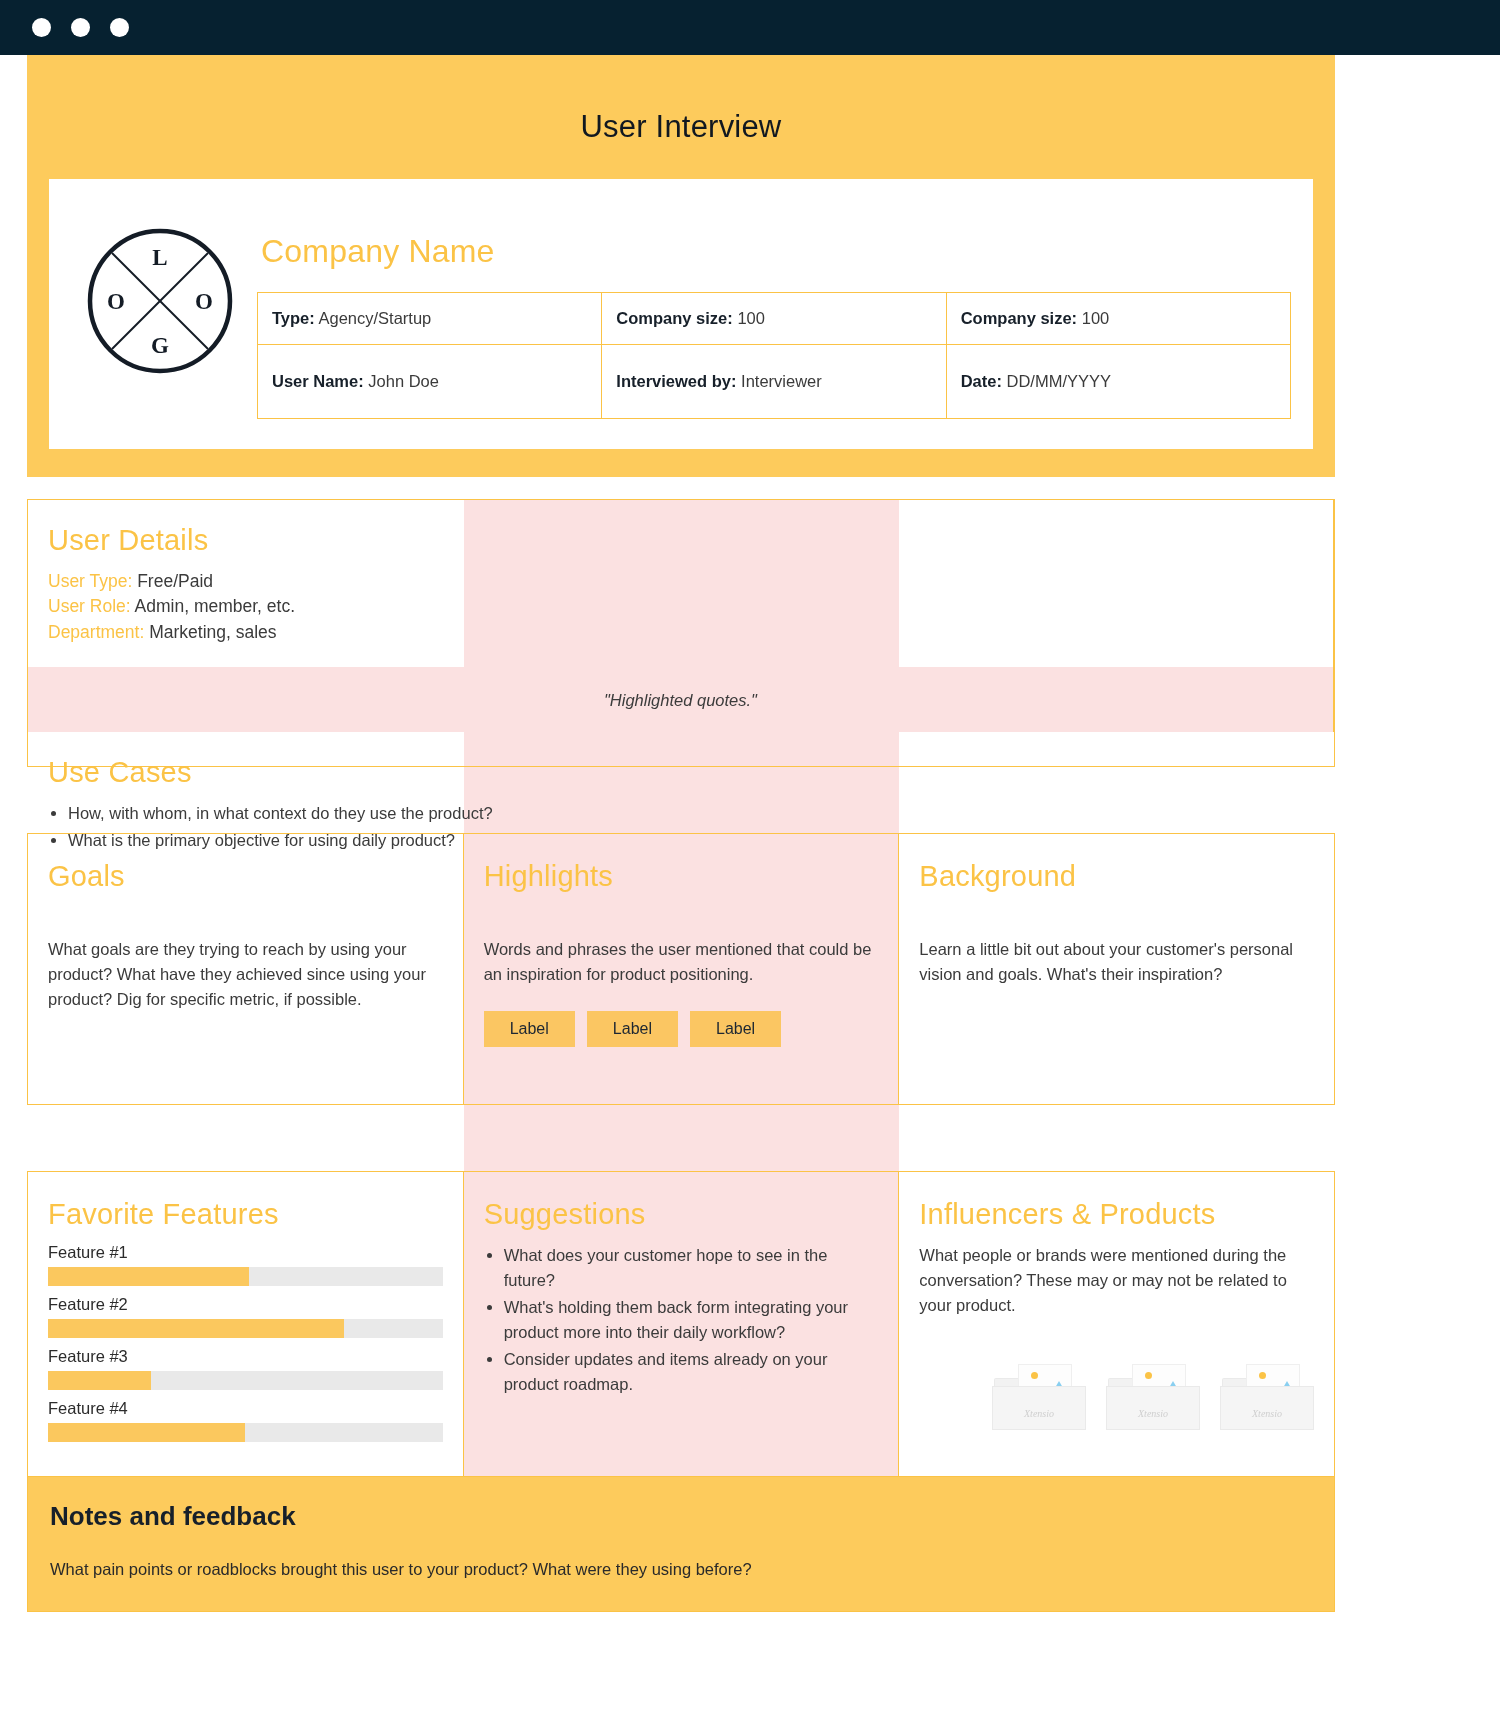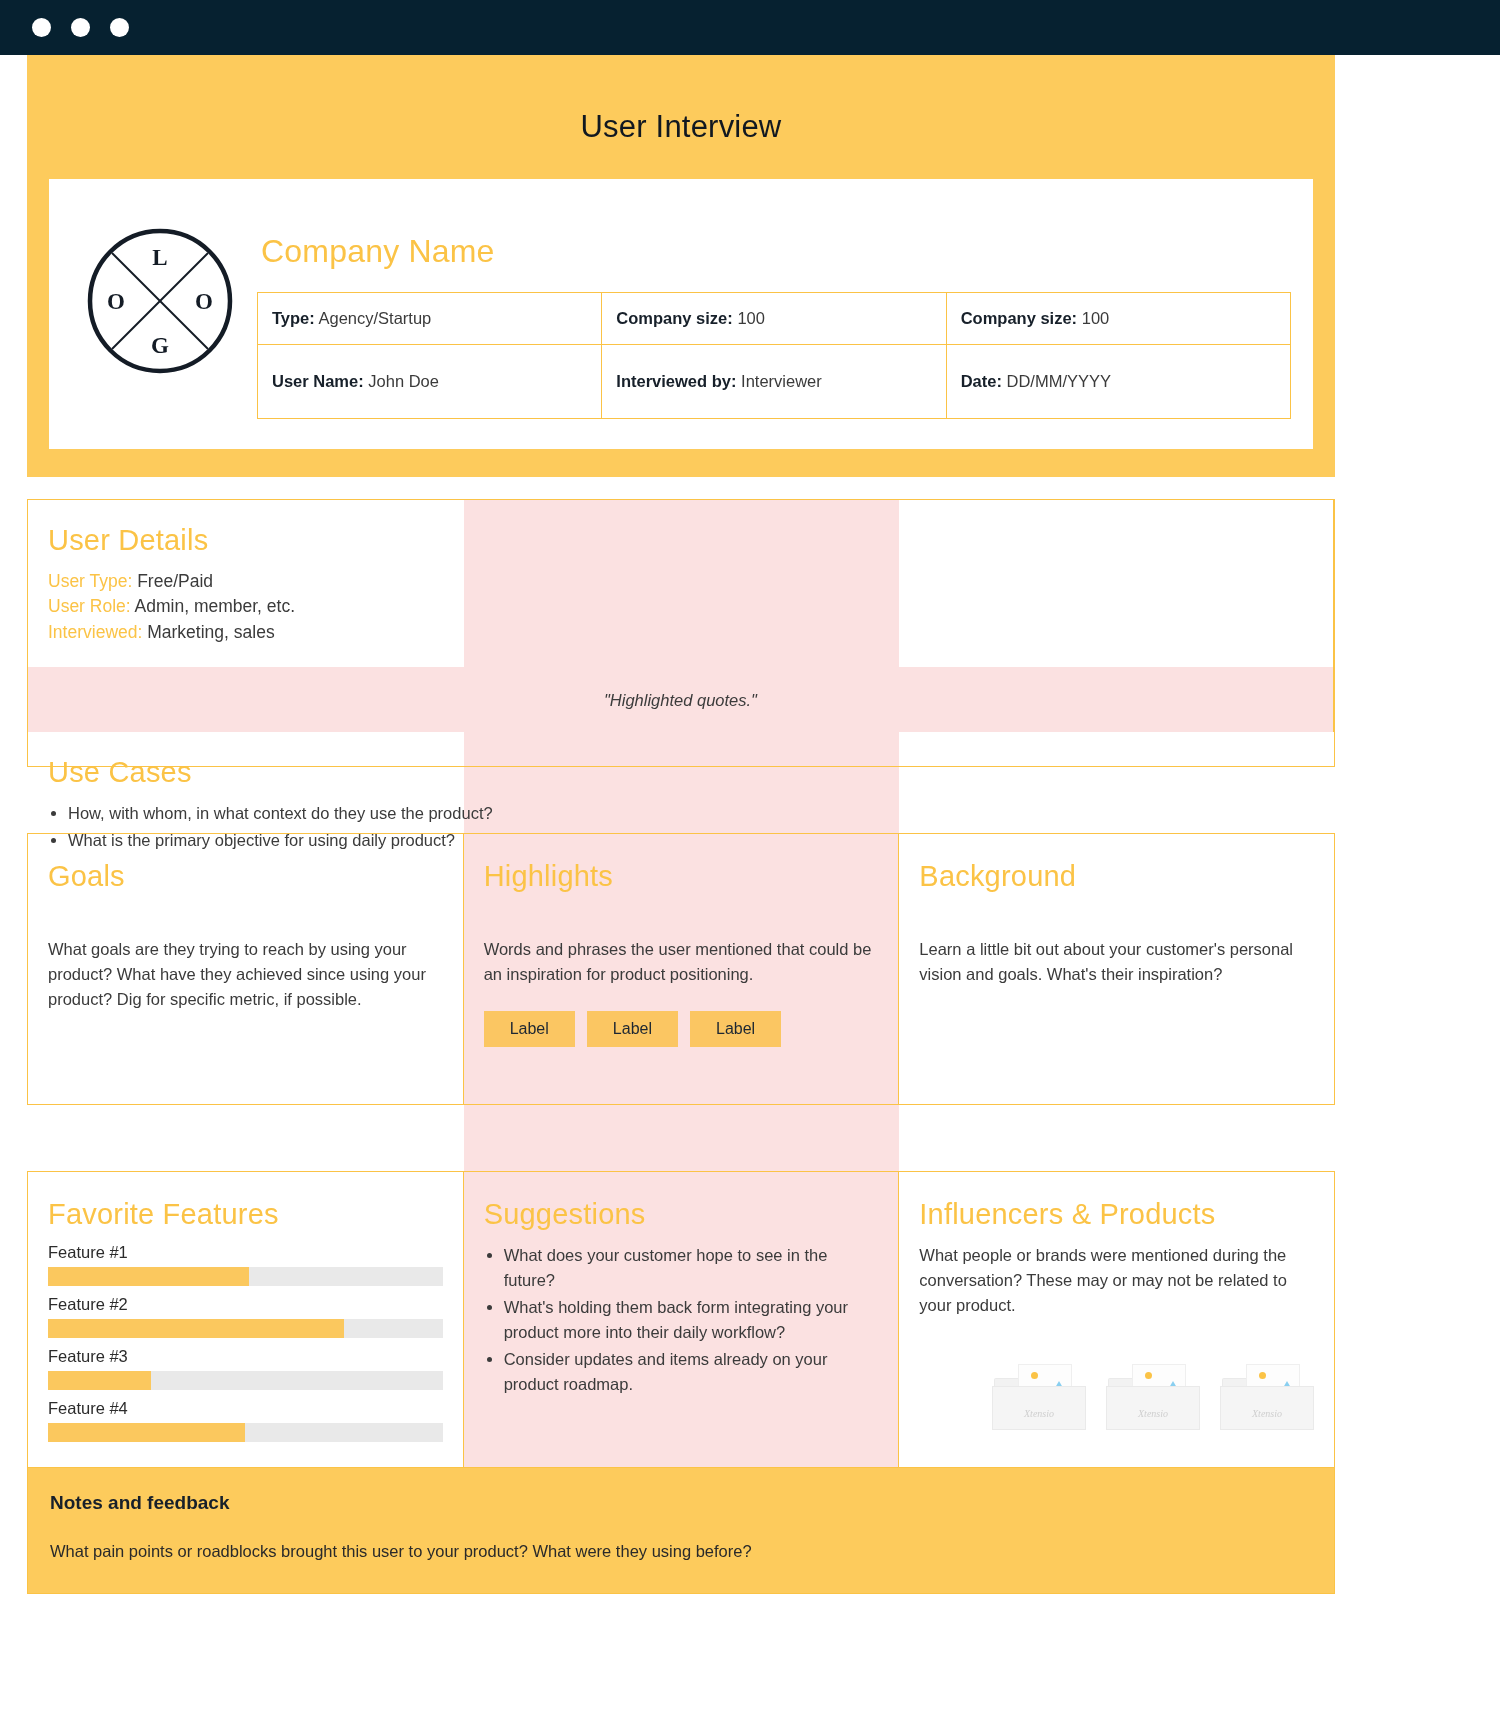--- a/index.html
+++ b/index.html
@@ -168,21 +168,21 @@
   .label-chip {
     background: #FBC662;
     color: #1d2732;
     font-size: 16px;
     padding: 9px 26px;
     text-align: center;
     min-width: 83px;
   }
 
   .row3 { margin-bottom: 0; }
-  .row3 .cell { padding-bottom: 26px; min-height: 290px; }
+  .row3 .cell { padding-bottom: 35px; min-height: 290px; }
 
   .feat-name { font-size: 16.5px; color: #2c2c2c; margin: 9px 0 5px 0; }
   .bar {
     height: 19px;
     background: #E9E9E9;
     width: 100%;
   }
   .bar > span { display: block; height: 100%; background: #FBC85E; }
 
   .thumbs { display: flex; gap: 20px; justify-content: flex-end; margin-top: 46px; }
@@ -226,21 +226,21 @@
   
   .notes {
     position: relative;
     z-index: 2;
     background: #FDCB5C;
     margin: -2px 165px 0 27px;
     padding: 24px 22px 32px 22px;
     border: 1px solid #FBC346;
   }
   .notes-title {
-    font-size: 19px;
+    font-size: 26px;
     font-weight: bold;
     color: #17202a;
     margin-bottom: 28px;
   }
   .notes-body { font-size: 16.5px; color: #2a2a2a; }
 
   .bottom-pad { height: 38px; }
 </style>
 </head>
 <body>
@@ -319,21 +319,21 @@
         <div class="kv">
           <div>
             <span class="k">User Type:</span>
             <span>Free/Paid</span>
           </div>
           <div>
             <span class="k">User Role:</span>
             <span>Admin, member, etc.</span>
           </div>
           <div>
-            <span class="k">Interviewed:</span>
+            <span class="k">Department:</span>
             <span>Marketing, sales</span>
           </div>
         </div>
       </div>
 
       <div class="cell mid quote-cell">
         <div class="quote">"Highlighted quotes."</div>
       </div>
 
       <div class="cell right">

